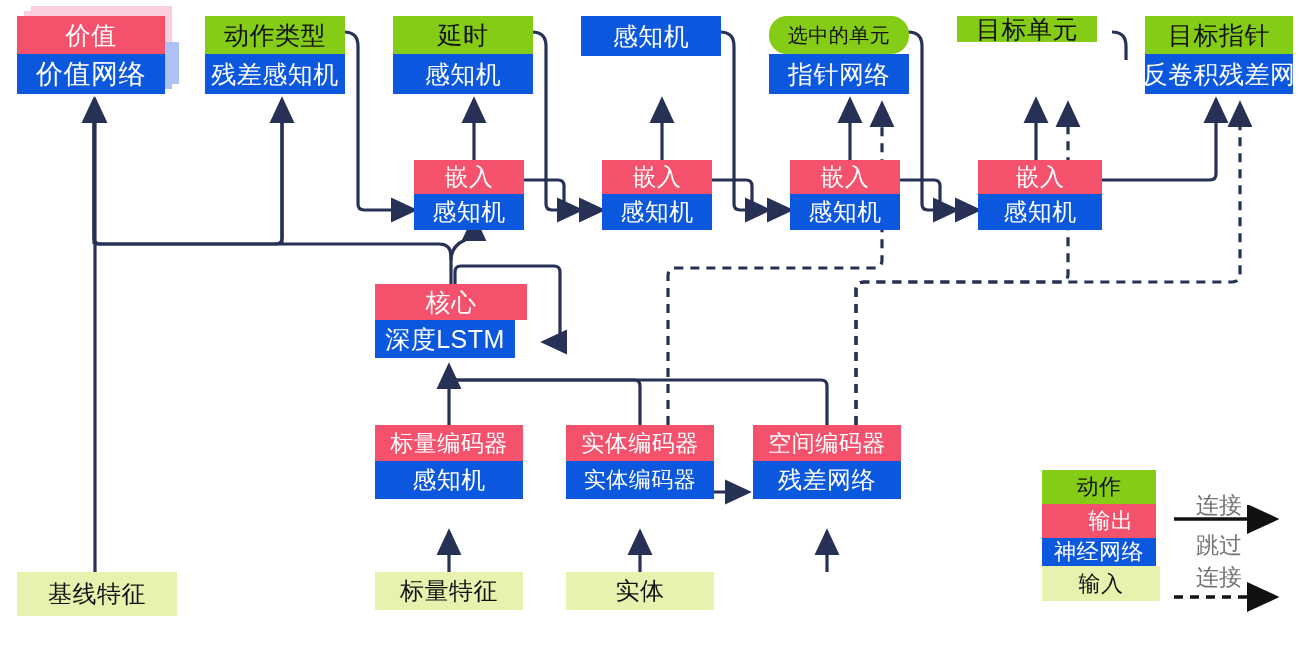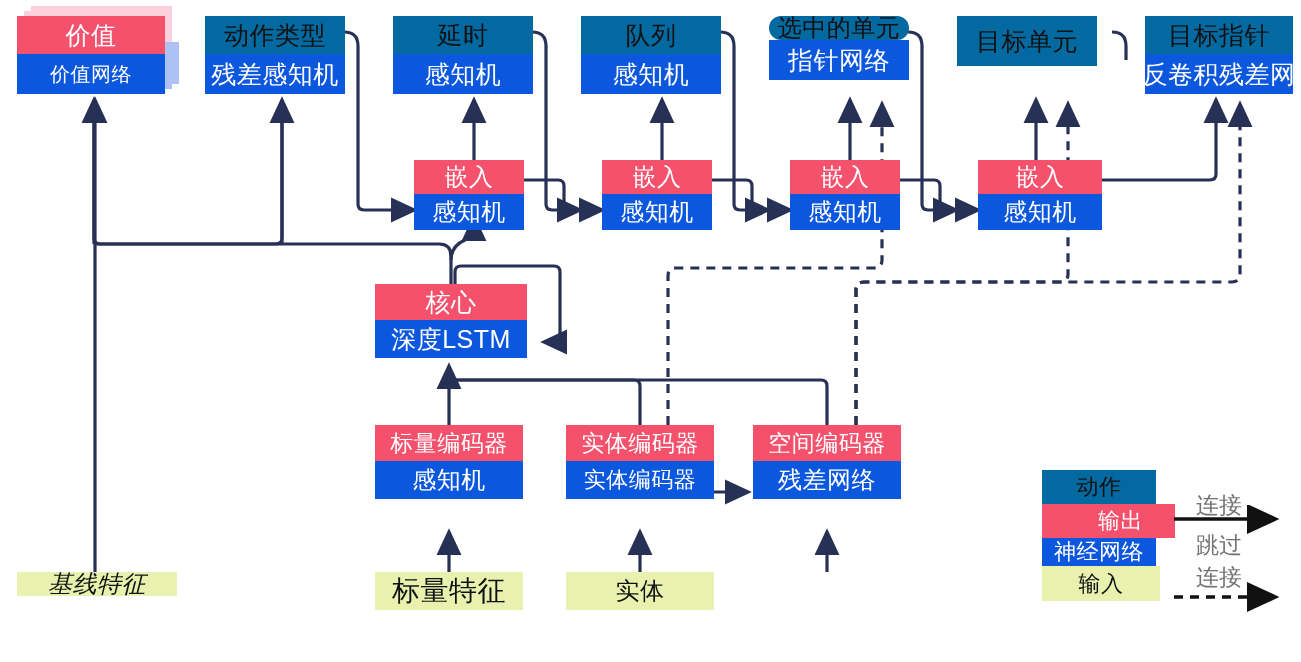--- a/index.html
+++ b/index.html
@@ -3,21 +3,21 @@
 <meta charset="utf-8">
 <style>
   html,body{margin:0;padding:0;background:#ffffff;}
   body{width:1301px;height:662px;overflow:hidden;
        font-family:"Liberation Sans","DejaVu Sans",sans-serif;}
   #stage{position:relative;width:1301px;height:662px;background:#fff;}
   svg#wires{position:absolute;left:0;top:0;width:1301px;height:662px;}
   .node{position:absolute;box-sizing:border-box;}
   .cell{box-sizing:border-box;display:flex;align-items:center;justify-content:center;
         white-space:nowrap;line-height:1;letter-spacing:.5px;}
-  .c-action{background:#0369a1;color:#111111;font-family:Liberation Serif, serif;}
+  .c-action{background:#84cc16;color:#111111;font-family:Liberation Serif, serif;}
   .c-output{background:#F4516C;color:#ffffff;}
   .c-net{background:#0B57DE;color:#ffffff;}
   .c-input{background:#E8F2AE;color:#111111;}
   .ghost{position:absolute;box-sizing:border-box;}
   .g-pink{background:#FBD0DC;}
   .g-blue{background:#AEC1F4;}
   .legend-lbl{position:absolute;white-space:nowrap;color:#737373;}
 </style>
 </head>
 <body>
@@ -84,45 +84,44 @@
     </g>
   </svg>
 
   <div class="ghost g-pink" style="left:31px;top:6px;width:141px;height:36px;"></div>
   <div class="ghost g-blue" style="left:31px;top:42px;width:148px;height:42px;"></div>
   <div class="ghost g-pink" style="left:24px;top:11px;width:141px;height:36px;"></div>
   <div class="ghost g-blue" style="left:24px;top:47px;width:148px;height:42px;"></div>
 
   <div class="node" style="left:17px;top:16px;width:148px;height:78px;">
     <div class="cell c-output" style="width:148px;height:38px;font-size:25px;">价值</div>
-    <div class="cell c-net" style="width:148px;height:40px;font-size:20px;">价值网络</div>
+    <div class="cell c-net" style="width:148px;height:40px;font-size:27px;">价值网络</div>
   </div>
 
   <div class="node" style="left:205px;top:16px;width:140px;height:78px;">
     <div class="cell c-action" style="width:140px;height:38px;font-size:25px;">动作类型</div>
     <div class="cell c-net" style="width:140px;height:40px;font-size:25px;">残差感知机</div>
   </div>
 
   <div class="node" style="left:393px;top:16px;width:140px;height:78px;">
     <div class="cell c-action" style="width:140px;height:38px;font-size:25px;">延时</div>
     <div class="cell c-net" style="width:140px;height:40px;font-size:25px;">感知机</div>
   </div>
 
   <div class="node" style="left:581px;top:16px;width:140px;height:78px;">
-    <div class="cell c-action" style="width:140px;height:38px;font-size:25px;">队列</div>
     <div class="cell c-net" style="width:140px;height:40px;font-size:25px;">感知机</div>
   </div>
 
   <div class="node" style="left:769px;top:16px;width:140px;height:78px;">
-    <div class="cell c-action" style="width:140px;height:24px;font-size:24px;border-radius:18px;">选中的单元</div>
+    <div class="cell c-action" style="width:140px;height:38px;font-size:20px;border-radius:18px;">选中的单元</div>
     <div class="cell c-net" style="width:140px;height:40px;font-size:25px;">指针网络</div>
   </div>
 
   <div class="node" style="left:957px;top:16px;width:140px;height:78px;">
-    <div class="cell c-action" style="width:140px;height:50px;font-size:25px;">目标单元</div>
+    <div class="cell c-action" style="width:140px;height:26px;font-size:25px;">目标单元</div>
   </div>
 
   <div class="node" style="left:1145px;top:16px;width:148px;height:78px;">
     <div class="cell c-action" style="width:148px;height:38px;font-size:25px;">目标指针</div>
     <div class="cell c-net" style="width:148px;height:40px;font-size:25px;">反卷积残差网</div>
   </div>
 
   <div class="node" style="left:414px;top:160px;width:110px;height:70px;">
     <div class="cell c-output" style="width:110px;height:34px;font-size:24px;">嵌入</div>
     <div class="cell c-net" style="width:110px;height:36px;font-size:24px;">感知机</div>
@@ -138,45 +137,45 @@
     <div class="cell c-net" style="width:110px;height:36px;font-size:24px;">感知机</div>
   </div>
 
   <div class="node" style="left:978px;top:160px;width:124px;height:70px;">
     <div class="cell c-output" style="width:124px;height:34px;font-size:24px;">嵌入</div>
     <div class="cell c-net" style="width:124px;height:36px;font-size:24px;">感知机</div>
   </div>
 
   <div class="node" style="left:375px;top:284px;width:152px;height:74px;">
     <div class="cell c-output" style="width:152px;height:36px;font-size:25px;">核心</div>
-    <div class="cell c-net" style="width:152px;height:38px;font-size:25px;">深度LSTM</div>
+    <div class="cell c-net" style="width:140px;height:38px;font-size:25px;">深度LSTM</div>
   </div>
 
   <div class="node" style="left:375px;top:425px;width:172px;height:74px;">
     <div class="cell c-output" style="width:148px;height:36px;font-size:23px;">标量编码器</div>
     <div class="cell c-net" style="width:148px;height:38px;font-size:24px;">感知机</div>
   </div>
 
   <div class="node" style="left:566px;top:425px;width:148px;height:74px;">
     <div class="cell c-output" style="width:148px;height:36px;font-size:23px;">实体编码器</div>
     <div class="cell c-net" style="width:148px;height:38px;font-size:22px;">实体编码器</div>
   </div>
 
   <div class="node" style="left:753px;top:425px;width:148px;height:74px;">
     <div class="cell c-output" style="width:148px;height:36px;font-size:23px;">空间编码器</div>
     <div class="cell c-net" style="width:148px;height:38px;font-size:24px;">残差网络</div>
   </div>
 
-  <div class="cell c-input node" style="left:17px;top:572px;width:160px;height:24px;font-size:24px;font-style:italic;">基线特征</div>
-  <div class="cell c-input node" style="left:375px;top:572px;width:148px;height:38px;font-size:28px;">标量特征</div>
+  <div class="cell c-input node" style="left:17px;top:572px;width:160px;height:44px;font-size:24px;">基线特征</div>
+  <div class="cell c-input node" style="left:375px;top:572px;width:148px;height:38px;font-size:24px;">标量特征</div>
   <div class="cell c-input node" style="left:566px;top:572px;width:148px;height:38px;font-size:24px;">实体</div>
 
   <div class="node" style="left:1042px;top:470px;width:114px;height:139px;">
     <div class="cell c-action" style="width:114px;height:34px;font-size:22px;">动作</div>
-    <div class="cell c-output" style="width:133px;height:34px;font-size:22px;padding-left:24px;">输出</div>
+    <div class="cell c-output" style="width:114px;height:34px;font-size:22px;padding-left:24px;">输出</div>
     <div class="cell c-net" style="width:114px;height:28px;font-size:22px;">神经网络</div>
     <div class="cell c-input" style="width:118px;height:35px;font-size:22px;">输入</div>
   </div>
 
   <div class="legend-lbl" style="left:1196px;top:490px;font-size:23px;">连接</div>
   <div class="legend-lbl" style="left:1196px;top:530px;font-size:23px;">跳过</div>
   <div class="legend-lbl" style="left:1196px;top:562px;font-size:23px;">连接</div>
 
   <svg style="position:absolute;left:1170px;top:505px;width:125px;height:110px;" viewBox="0 0 125 110">
     <defs>

